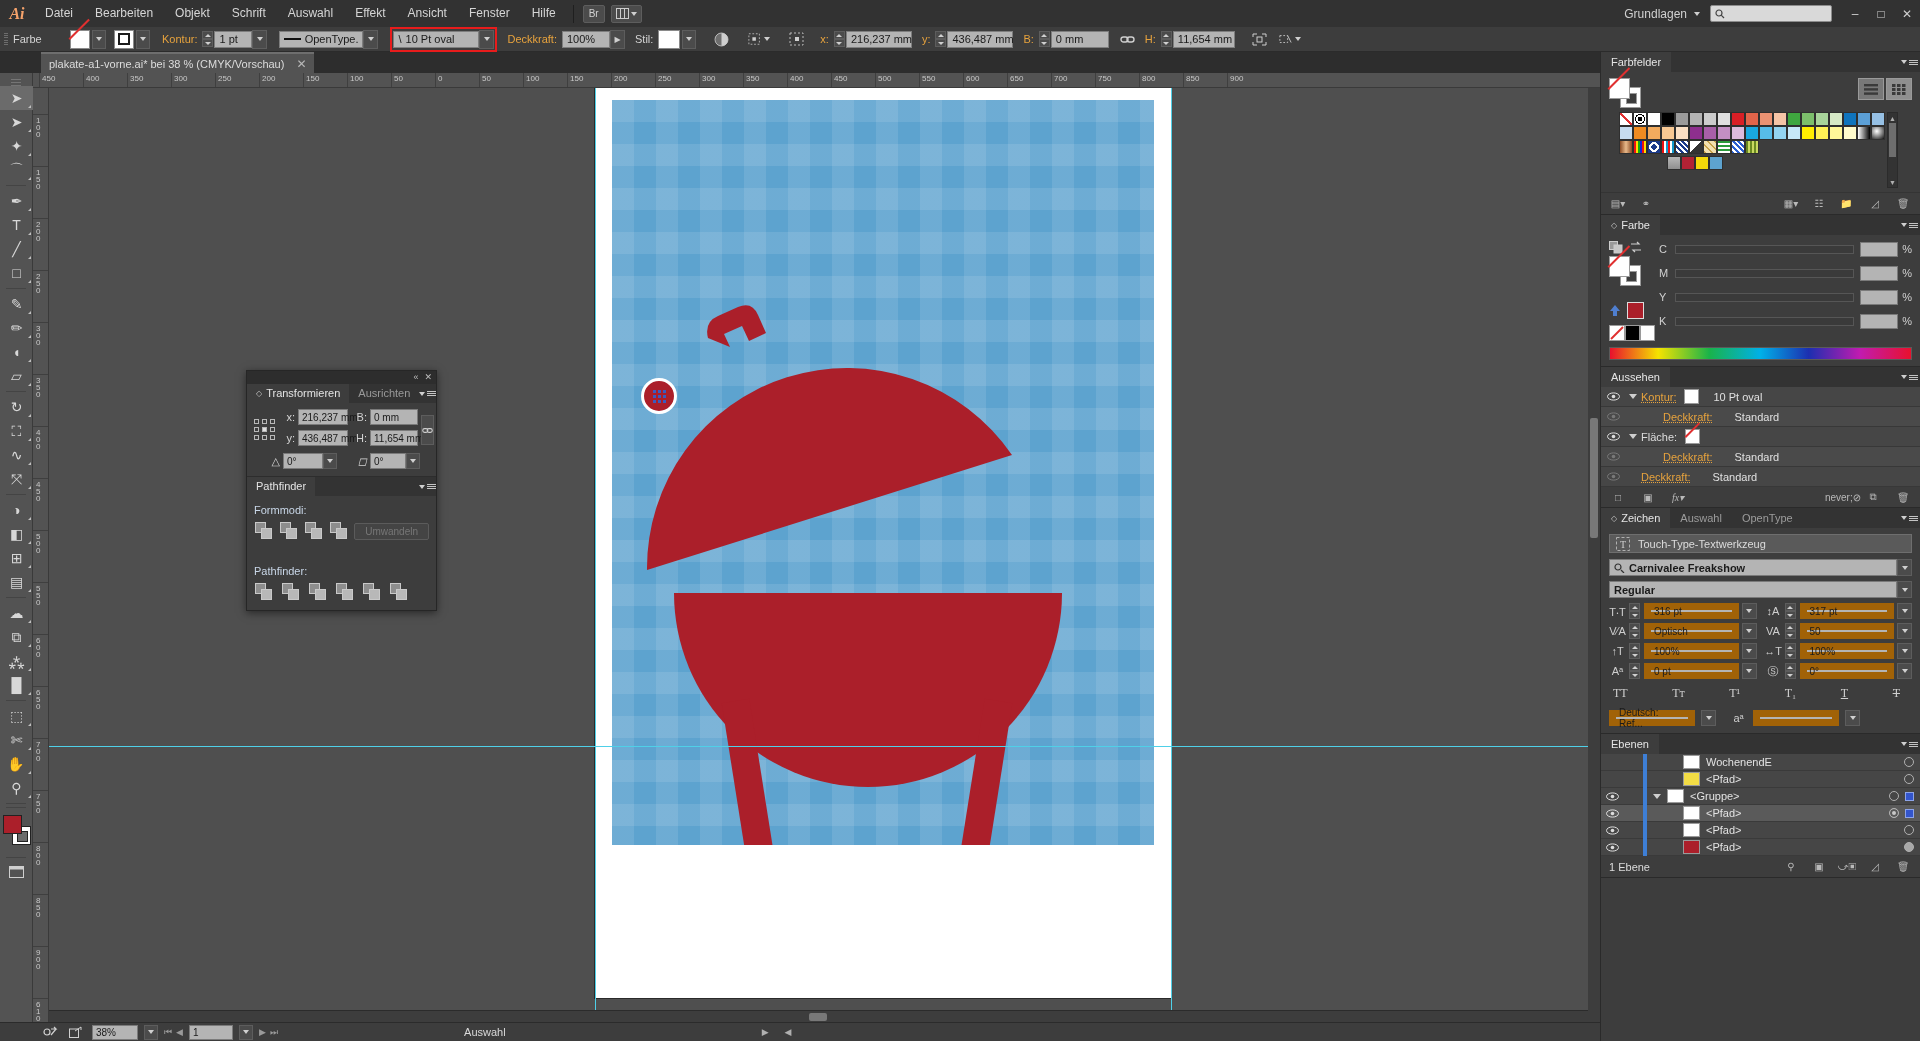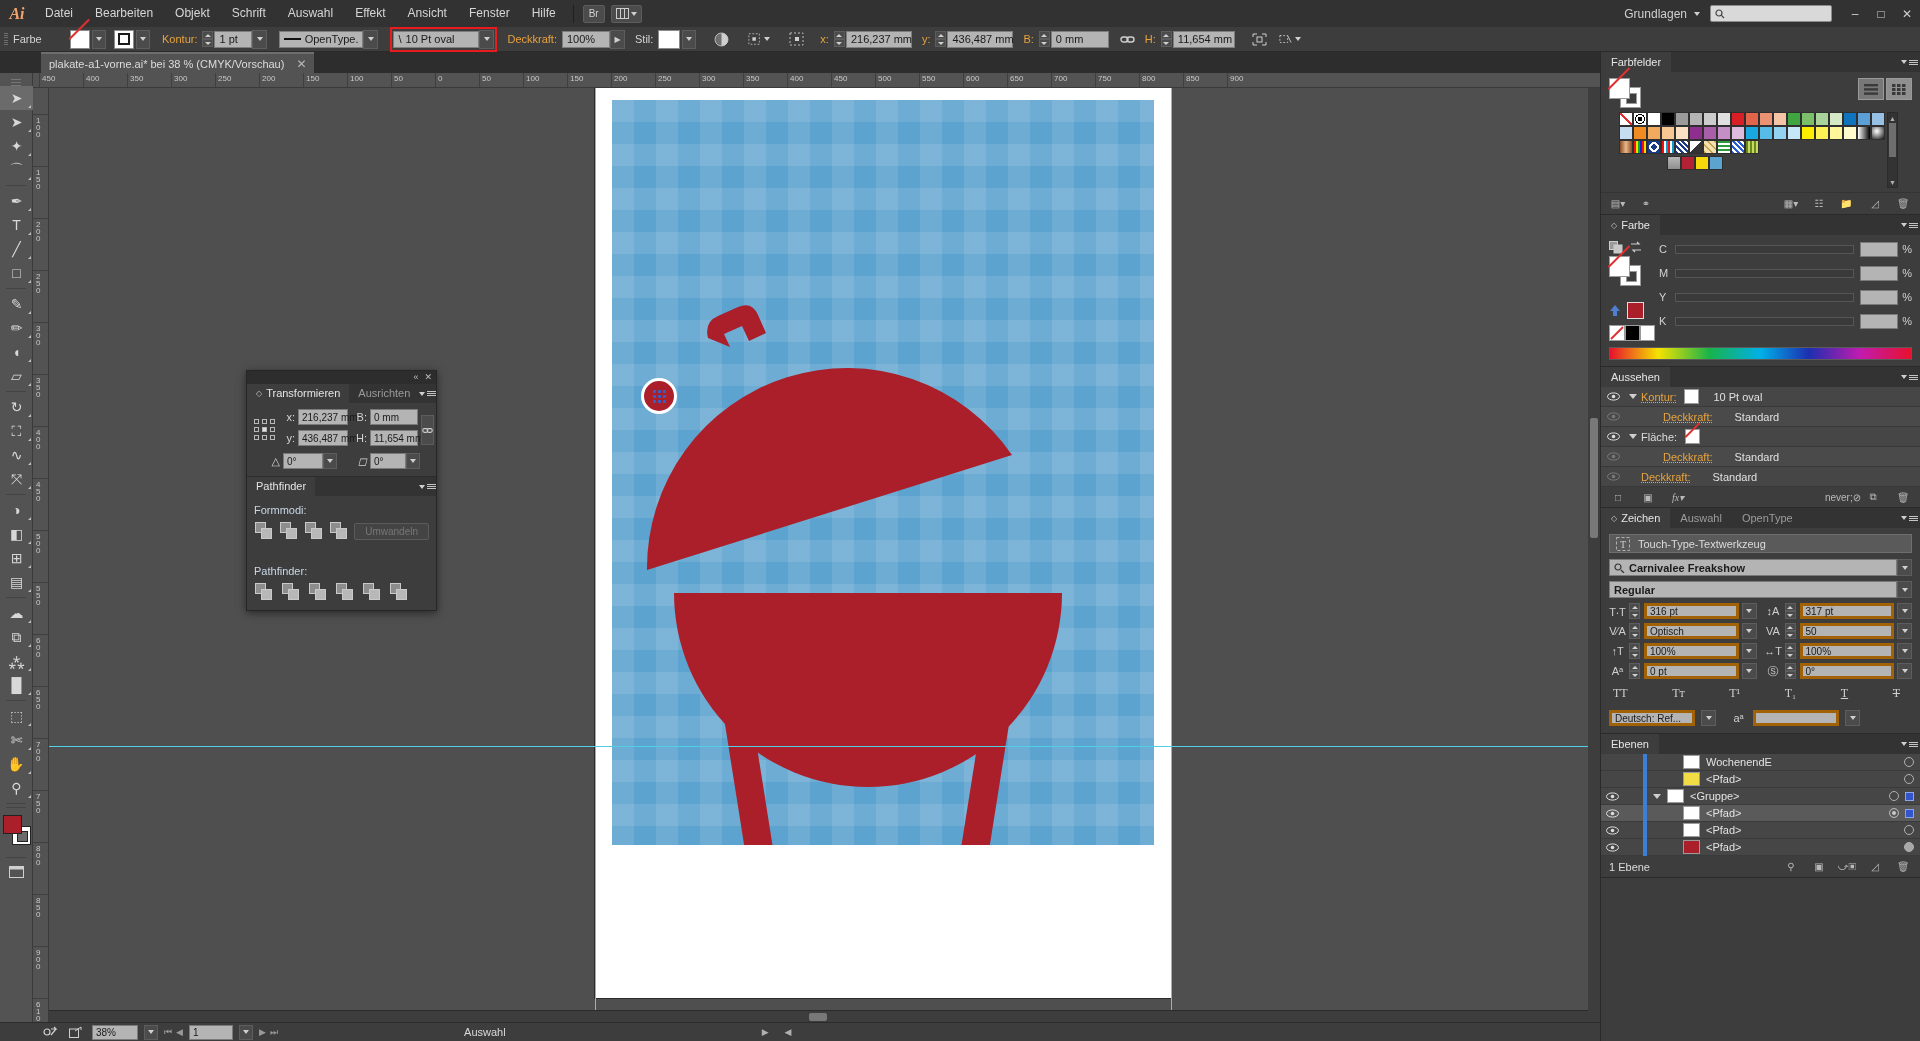--- a/index.html
+++ b/index.html
@@ -351,21 +351,21 @@
     flex: 1; height: 17px; background: #b4b4b4; border: 1px solid #7a7a7a;
     display:flex; align-items:center; padding: 0 4px; gap: 4px;
     font-size: 11px; color: #1a1a1a;
   }
   .ch-dd { width: 15px; height: 17px; background:#4b4b4b; border:1px solid #5d5d5d;
            display:flex; align-items:center; justify-content:center; }
   .ch-grid { display: grid; grid-template-columns: 1fr 1fr; gap: 4px 8px; margin-top: 5px; }
   .ch-cell { display:flex; align-items:center; gap: 3px; }
   .ch-ico { width: 17px; font-size: 11px; color: #cfcfcf; display:flex;
             align-items:center; justify-content:center; }
-  .ch-num { flex:1; height: 16px; background:#b4b4b4; border:3px solid #a16207;
+  .ch-num { flex:1; height: 16px; background:#b4b4b4; border:7px solid #a16207;
             font-size: 10px; color:#1a1a1a; display:flex; align-items:center; padding: 0 3px; }
   .ch-styles { display:flex; justify-content: space-between; padding: 7px 12px 5px 4px;
                color:#cfcfcf; font-size: 12px; font-family:"Liberation Serif",serif; }
   .ch-lang { display:flex; align-items:center; gap: 6px; margin-top: 4px; }
 
   
   .lay-list { background: #464646; }
   .lay-row { height: 17px; display:flex; align-items:center; font-size: 11px;
              border-bottom: 1px solid #3a3a3a; }
   .lay-row.sel { background: #5a5a5a; }

